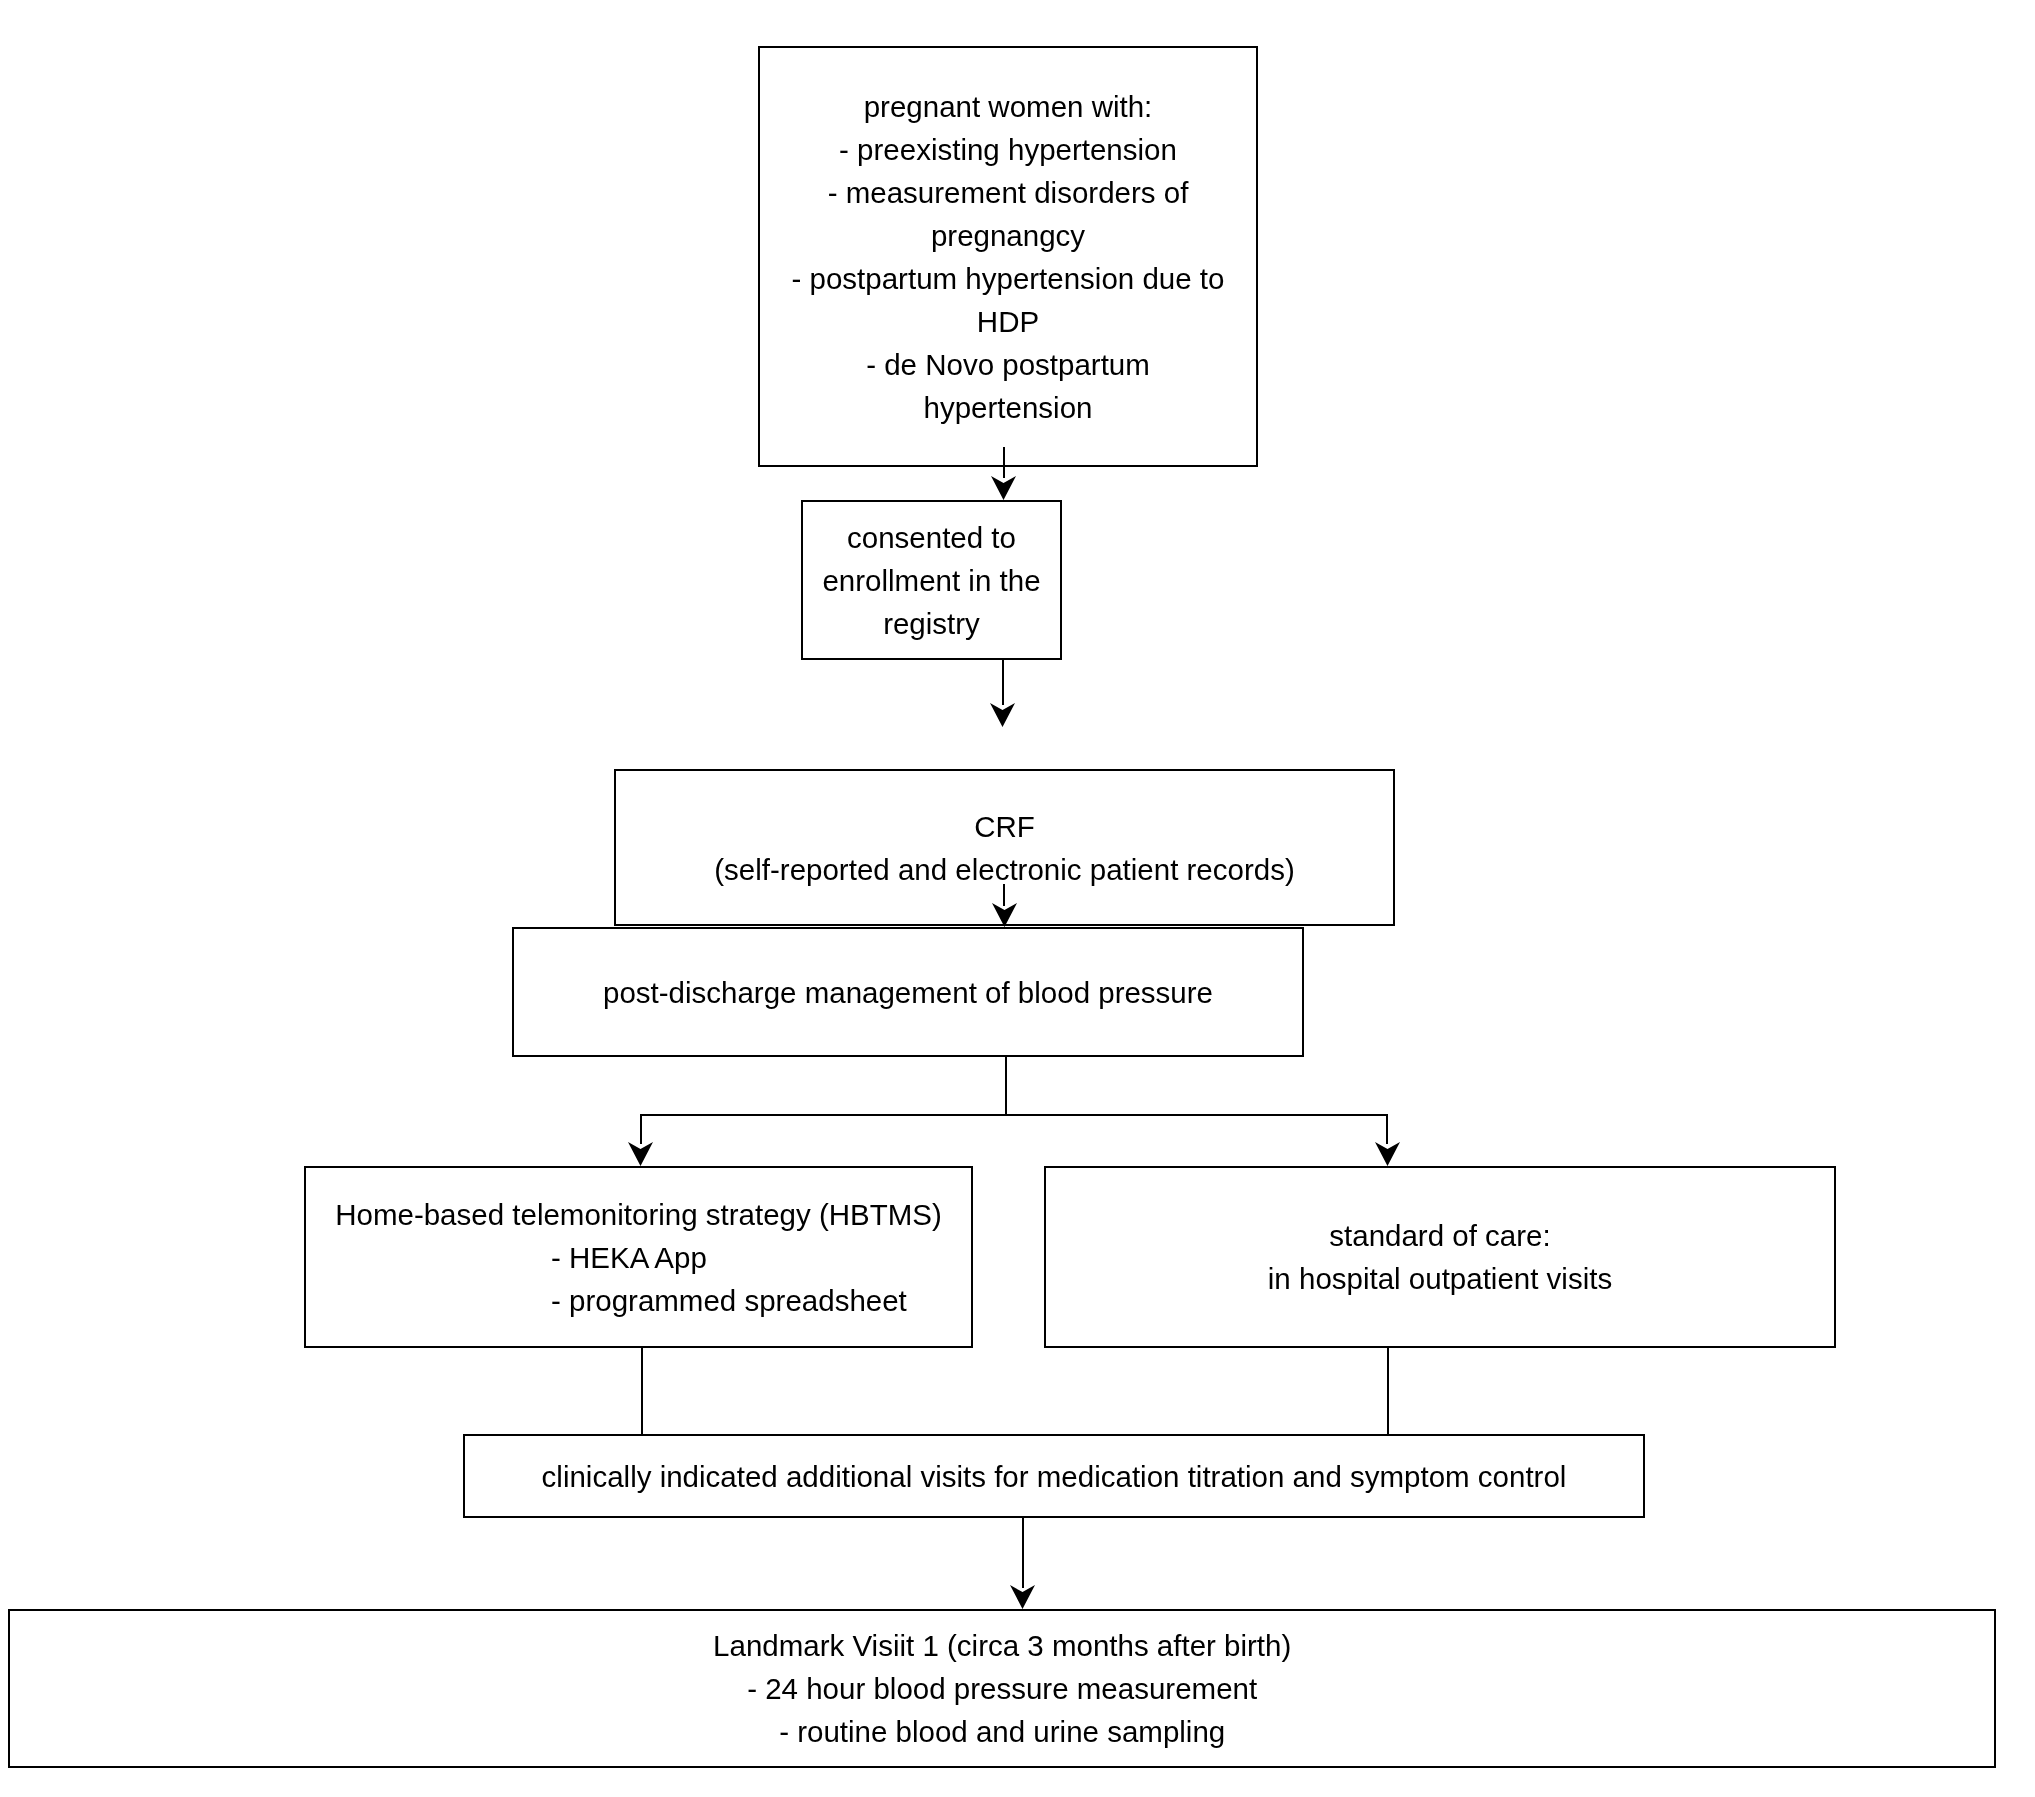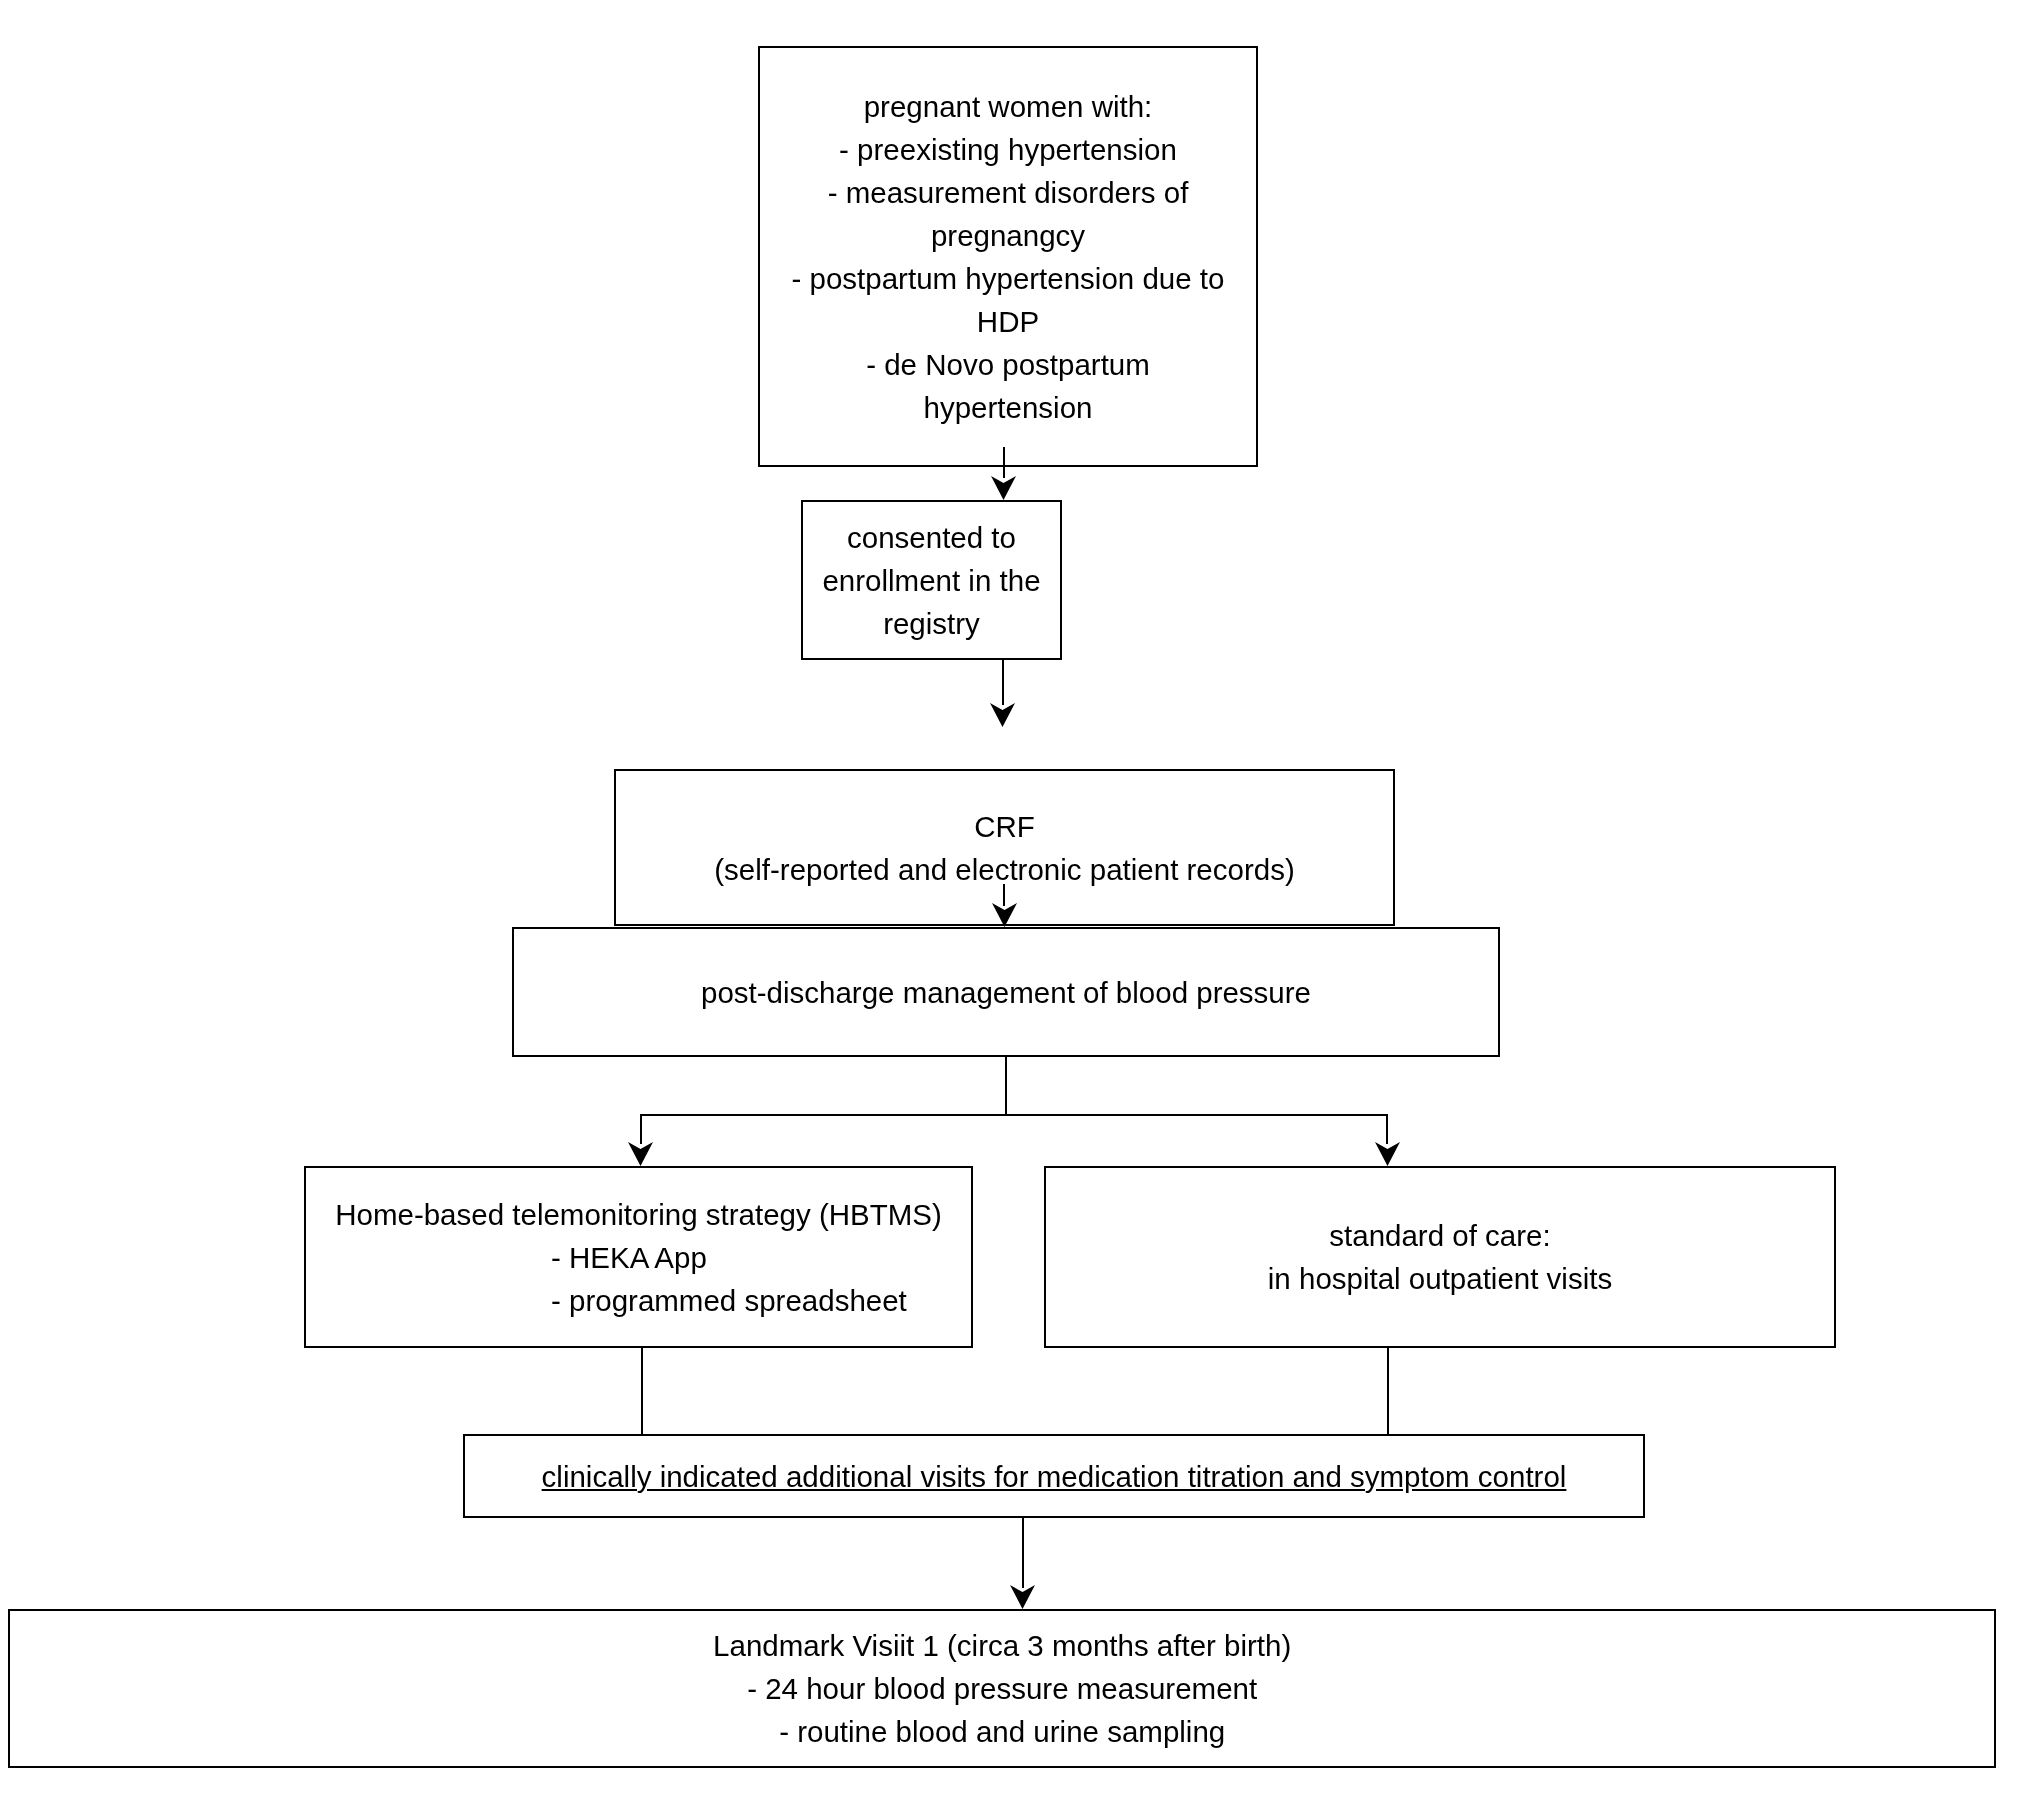--- a/index.html
+++ b/index.html
@@ -47,24 +47,24 @@
     position: absolute;
     width: 25px;
     height: 24px;
   }
   .arrowhead svg { display: block; width: 25px; height: 24px; }
 
   
   #node-eligibility      { left: 758px; top: 26px;   width: 500px;  height: 421px; margin-top: 20px; }
   #node-consent          { left: 801px; top: 500px;  width: 261px;  height: 160px; }
   #node-crf              { left: 614px; top: 727px; width: 781px; height: 157px; margin-top: 42px; }
-  #node-post-discharge   { left: 512px;  top: 927px; width: 988px; height: 130px; }
+  #node-post-discharge   { left: 512px;  top: 927px; width: 792px; height: 130px; }
   #node-hbtms            { left: 304px;  top: 1166px; width: 669px; height: 182px; }
   #node-standard-care    { left: 1044px; top: 1166px; width: 792px; height: 182px; }
-  #node-additional-visits{ left: 463px;  top: 1434px; width: 1182px; height: 84px; text-decoration: underline; }
+  #node-additional-visits{ left: 463px;  top: 1434px; width: 1182px; height: 84px; }
   #node-landmark-visit   { left: 8.2px;   top: 1609px; width: 1988px; height: 159px; }
 
   
   #conn-1-line      { left: 1003px; top: 447px;  height: 31px; }
   #conn-1-head      { left: 991px; top: 476px; }
   #conn-2-line      { left: 1002px; top: 660px; height: 45px; }
   #conn-2-head      { left: 990px; top: 703px; }
   #conn-3-line      { left: 1003px; top: 884px; height: 22px; }
   #conn-3-head      { left: 992px; top: 903px; }
   #split-stem       { left: 1005px; top: 1057px; height: 59px; }

